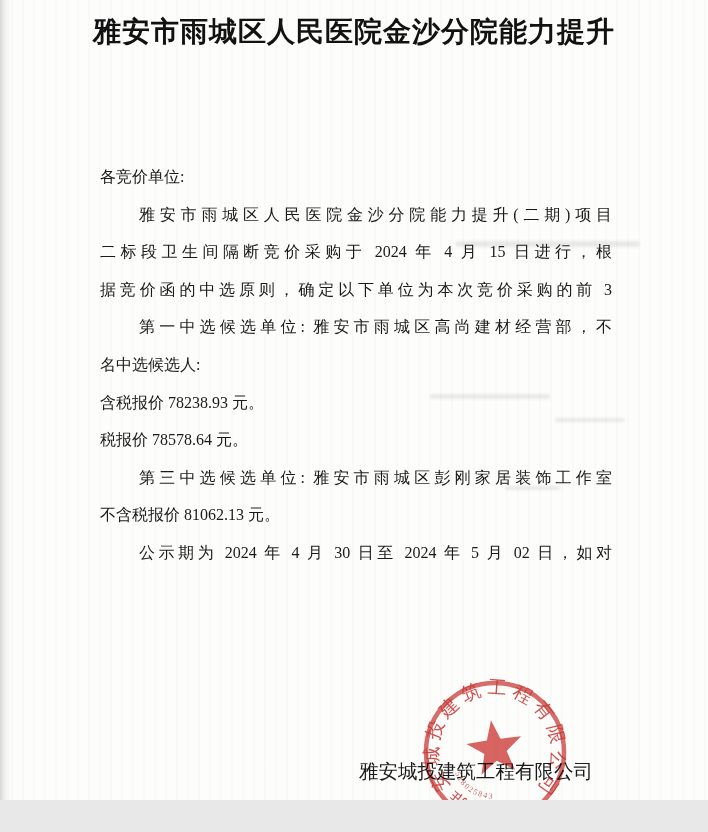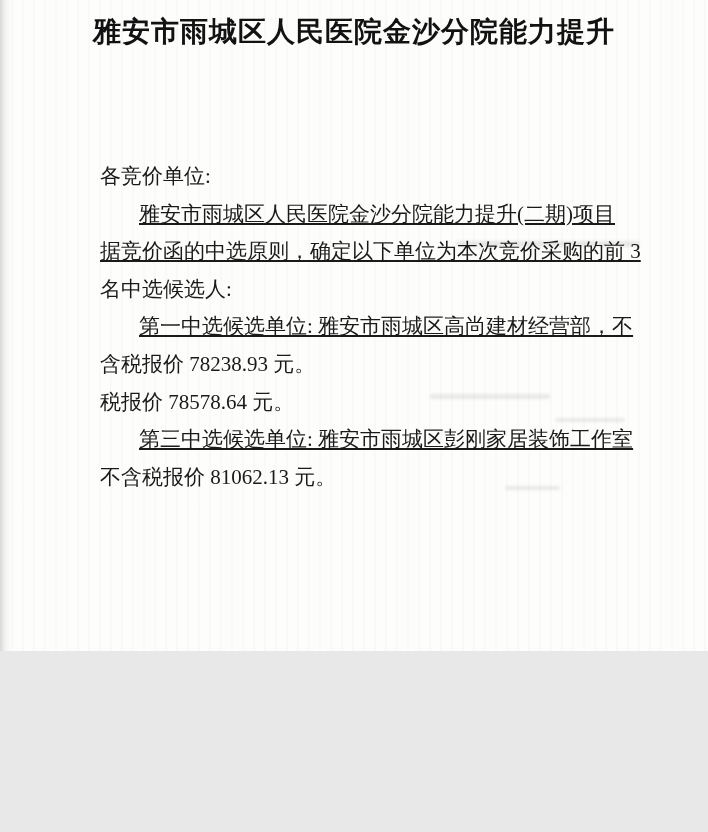--- a/index.html
+++ b/index.html
@@ -1,17 +1,17 @@
 <!DOCTYPE html>
 <html><head>
 <meta charset="utf-8">
 <style>
   html,body { margin:0; padding:0; background:#e8e8e8; }
   .page {
-    position:relative; width:708px; height:651px; margin:0 auto;
+    position:relative; width:708px; height:800px; margin:0 auto;
     background:#fdfdfc; overflow:hidden;
     font-family:"Liberation Serif","DejaVu Serif",serif; color:#1b1b1b;
   }
   
   .scan-bands {
     position:absolute; inset:0; pointer-events:none;
     background:repeating-linear-gradient(90deg, rgba(0,0,0,0.015) 0 2px, rgba(0,0,0,0) 2px 11px);
   }
   .left-edge {
     position:absolute; left:0; top:0; width:11px; height:100%;
@@ -21,24 +21,24 @@
     position:absolute; background:rgba(110,110,110,0.14);
     filter:blur(1.6px); border-radius:3px; pointer-events:none;
   }
   .title {
     position:absolute; top:10px; left:50px; right:50px;
     text-align:center; font-weight:bold; font-size:28px; line-height:43px;
     letter-spacing:1px; color:#121212;
   }
   .body-text {
     position:absolute; top:158px; left:100px; width:512px;
-    font-size:21px; line-height:37.6px; color:#1a1a1a;
+    font-size:16px; line-height:37.6px; color:#1a1a1a;
   }
   .line { white-space:nowrap; height:37.6px; overflow:visible; }
-  .line.just { text-align:justify; text-align-last:justify; text-justify:inter-character;text-decoration:underline; }
+  .line.just { text-align:justify; text-align-last:justify; text-justify:inter-character; }
   .line.ind { text-indent:39px; }
   .signature {
     position:absolute; top:753px; right:115px;
     text-align:right; font-size:19.5px; line-height:38px; color:#1a1a1a;
   }
   .seal {
     position:absolute; left:421px; top:677px; width:148px; height:150px;
     mix-blend-mode:multiply; opacity:.95; pointer-events:none;
   }
   .seal text { font-family:"Liberation Serif","DejaVu Serif",serif; }
@@ -56,27 +56,29 @@
   <div class="smudge" style="left:555px; top:418px; width:70px; height:4px;"></div>
   <div class="smudge" style="left:505px; top:486px; width:55px; height:4px;"></div>
 
   <div class="title">
     <div class="title-line">雅安市雨城区人民医院金沙分院能力提升</div>
   </div>
 
   <div class="body-text">
     <div class="line">各竞价单位:</div>
       <div class="line ind just">雅安市雨城区人民医院金沙分院能力提升(二期)项目</div>
+      <div class="line just">二标段卫生间隔断竞价采购于 2024 年 4 月 15 日进行，根</div>
       <div class="line just">据竞价函的中选原则，确定以下单位为本次竞价采购的前 3</div>
+      <div class="line ind just">第一中选候选单位: 雅安市雨城区高尚建材经营部，不</div>
       <div class="line">名中选候选人:</div>
-      <div class="line ind just">第一中选候选单位: 雅安市雨城区高尚建材经营部，不</div>
       <div class="line">含税报价 78238.93 元。</div>
       <div class="line">税报价 78578.64 元。</div>
       <div class="line ind just">第三中选候选单位: 雅安市雨城区彭刚家居装饰工作室</div>
       <div class="line">不含税报价 81062.13 元。</div>
+      <div class="line ind just">公示期为 2024 年 4 月 30 日至 2024 年 5 月 02 日，如对</div>
   </div>
 
   <div class="signature">
     <div>雅安城投建筑工程有限公司</div>
     <div>2025 年 4 月 30 日</div>
   </div>
 
   <svg class="seal" viewBox="0 0 148 150" aria-hidden="true">
     <defs>
       <path id="arcPath" d="M 49.9,125.7 A 57,57 0 1 1 98.1,125.7" fill="none"></path>

